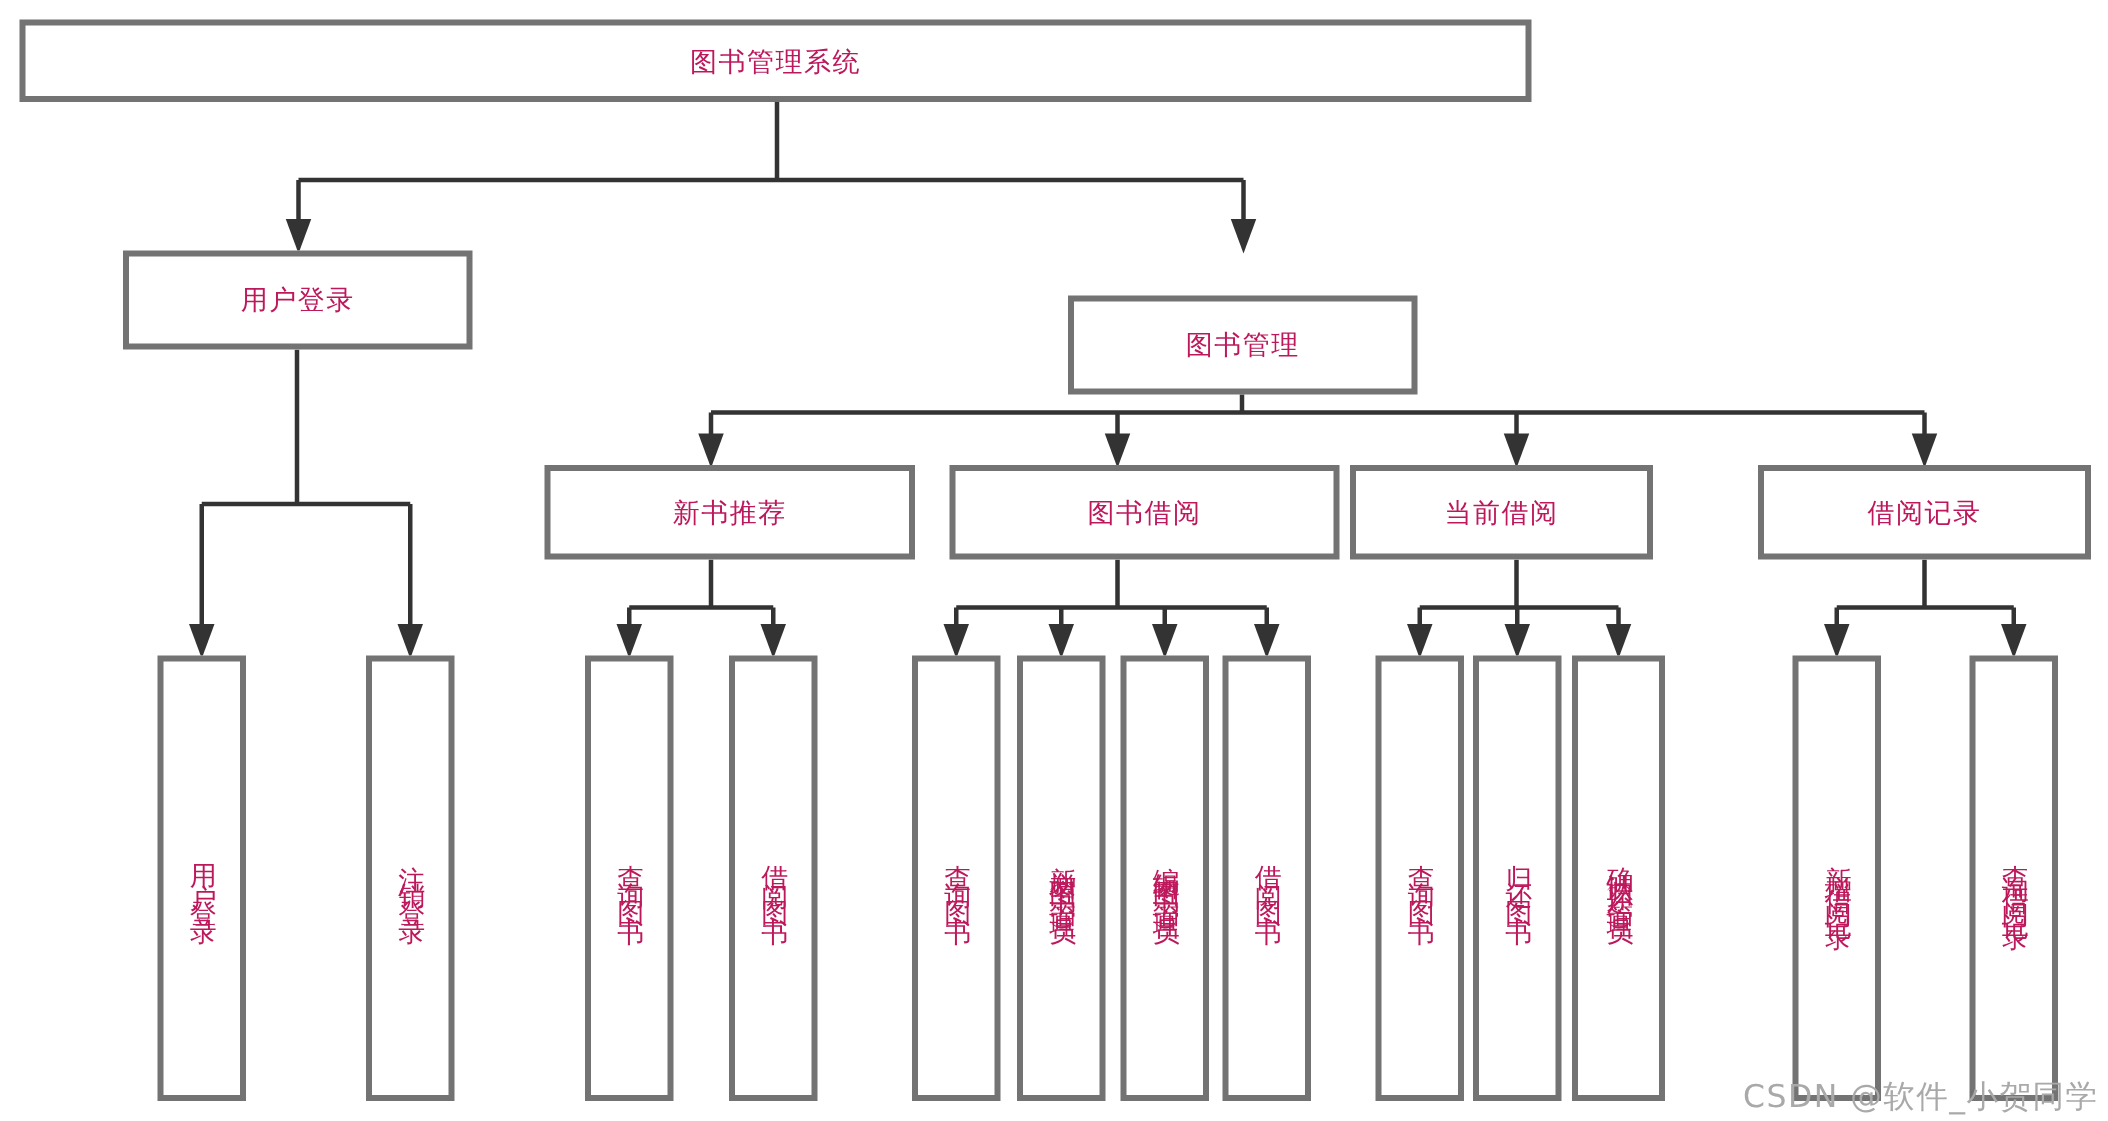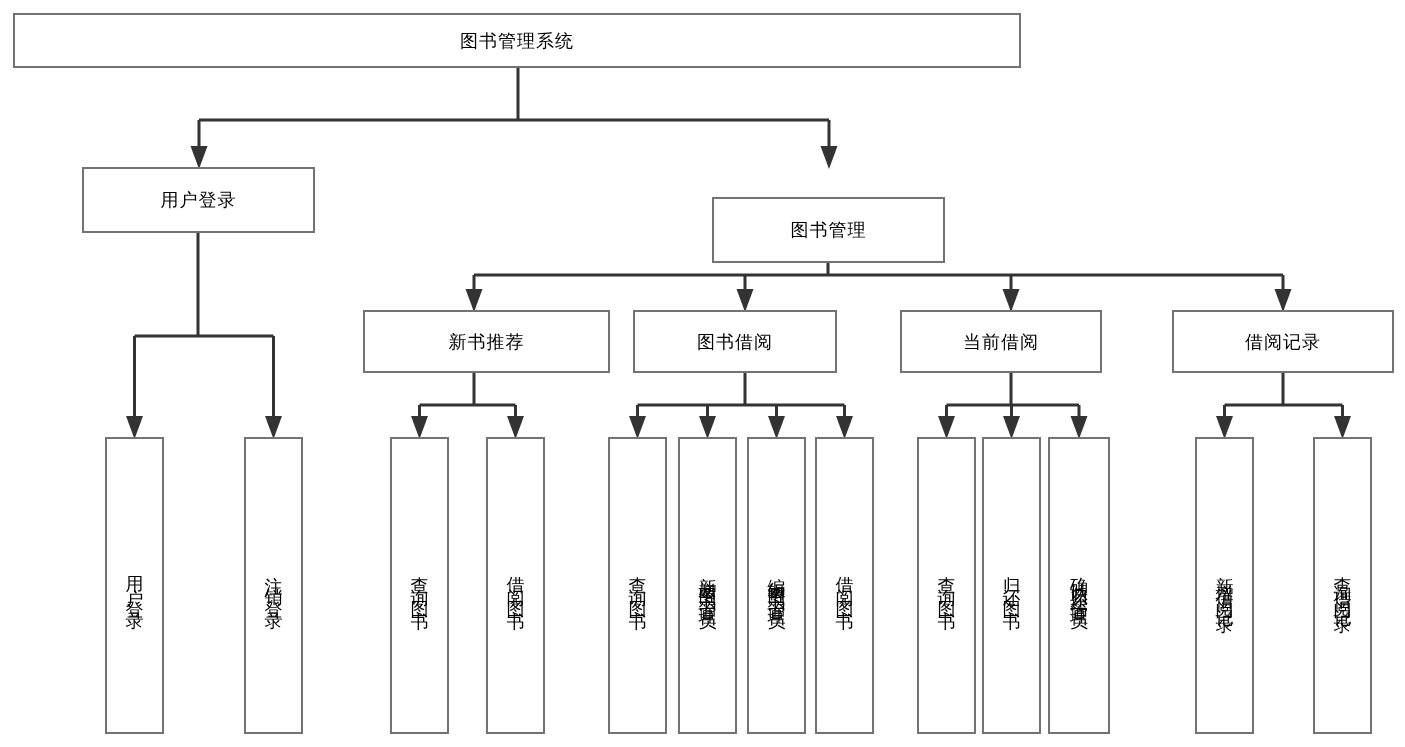--- a/index.html
+++ b/index.html
@@ -8,25 +8,25 @@
     width:1405px;height:747px;
     background:#ffffff;
     font-family:"DejaVu Sans","Liberation Sans",sans-serif;
     overflow:hidden;
   }
   svg.connectors{position:absolute;left:0;top:0;z-index:1;}
   .box{
     position:absolute;
     box-sizing:border-box;
     background:#ffffff;
-    border:2px solid #737373;
+    border:4px solid #737373;
     display:flex;
     align-items:center;
     justify-content:center;
-    color:#000000;
+    color:#be185d;
     z-index:2;
   }
   .hlabel{font-size:18px;letter-spacing:1px;white-space:nowrap;}
   .vbox{
     writing-mode:vertical-rl;
     text-orientation:mixed;
     font-size:18px;
     letter-spacing:12px;
     line-height:1;
     text-align:center;
@@ -111,21 +111,21 @@
   <div class="box" style="left:82px;top:167px;width:233px;height:66px;">
     <span class="hlabel">用户登录</span>
   </div>
   <div class="box" style="left:712px;top:167px;width:233px;height:66px;margin-top:30px;">
     <span class="hlabel">图书管理</span>
   </div>
 
   <div class="box" style="left:363px;top:310px;width:247px;height:63px;">
     <span class="hlabel">新书推荐</span>
   </div>
-  <div class="box" style="left:633px;top:310px;width:204px;height:63px;">
+  <div class="box" style="left:633px;top:310px;width:260px;height:63px;">
     <span class="hlabel">图书借阅</span>
   </div>
   <div class="box" style="left:900px;top:310px;width:202px;height:63px;">
     <span class="hlabel">当前借阅</span>
   </div>
   <div class="box" style="left:1172px;top:310px;width:222px;height:63px;">
     <span class="hlabel">借阅记录</span>
   </div>
 
   <div class="box vbox" style="left:105px;top:437px;width:59px;height:297px;">用户登录</div>
@@ -139,14 +139,15 @@
   <div class="box vbox" style="left:747px;top:437px;width:59px;height:297px;letter-spacing:5px;">编辑图书（管理员）</div>
   <div class="box vbox" style="left:815px;top:437px;width:59px;height:297px;">借阅图书</div>
 
   <div class="box vbox" style="left:917px;top:437px;width:59px;height:297px;">查询图书</div>
   <div class="box vbox" style="left:982px;top:437px;width:59px;height:297px;">归还图书</div>
   <div class="box vbox" style="left:1048px;top:437px;width:62px;height:297px;letter-spacing:5px;">确认归还（管理员）</div>
 
   <div class="box vbox" style="left:1195px;top:437px;width:59px;height:297px;letter-spacing:8px;">新增借阅记录</div>
   <div class="box vbox" style="left:1313px;top:437px;width:59px;height:297px;letter-spacing:8px;">查询借阅记录</div>
 
+  <div class="watermark">CSDN @软件_小贺同学</div>
 
 </div>
 
 </body></html>

